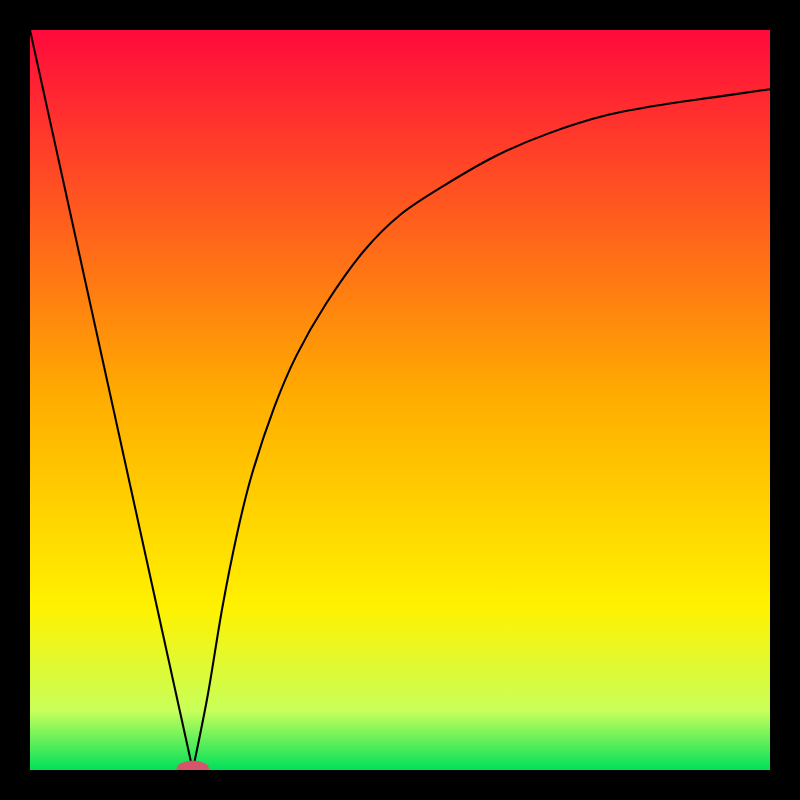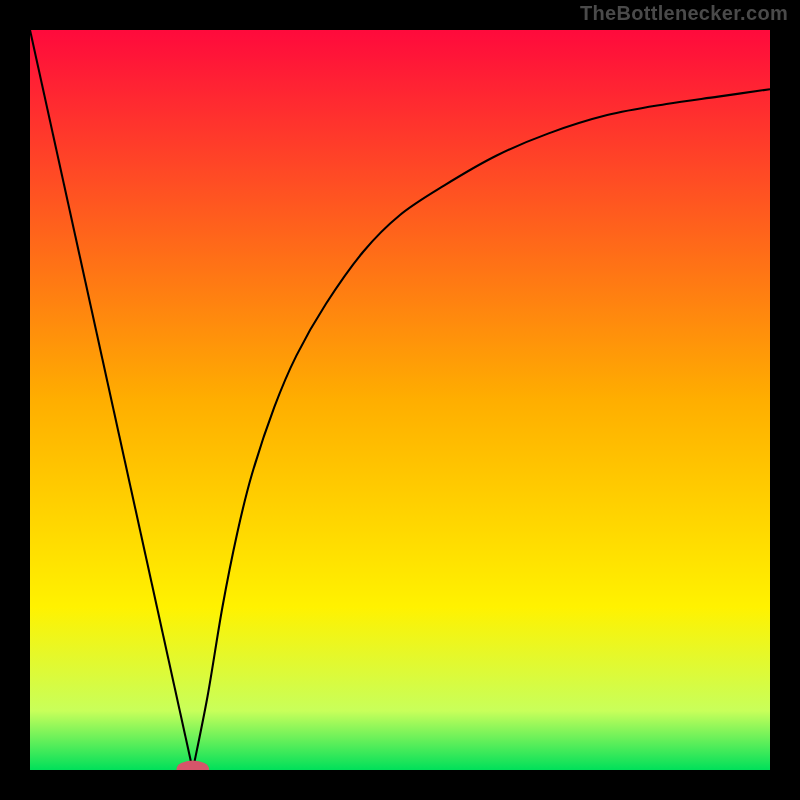--- a/index.html
+++ b/index.html
@@ -33,21 +33,20 @@
     width: 740px;
     height: 740px;
   }
   svg { display: block; }
 </style>
 </head>
 <body>
 
 <div class="frame">
 
-  <div class="attribution">TheBottlenecker.com</div>
 
   <div class="plot-wrap">
     <svg id="plot-svg" viewBox="0 0 100 100" preserveAspectRatio="none" width="740" height="740">
       <defs>
         <linearGradient id="bg-grad" x1="0" y1="0" x2="0" y2="1">
             <stop offset="0%" stop-color="#ff0a3c"></stop>
             <stop offset="50%" stop-color="#ffae00"></stop>
             <stop offset="78%" stop-color="#fff200"></stop>
             <stop offset="92%" stop-color="#c8ff5a"></stop>
             <stop offset="100%" stop-color="#00e05a"></stop>

